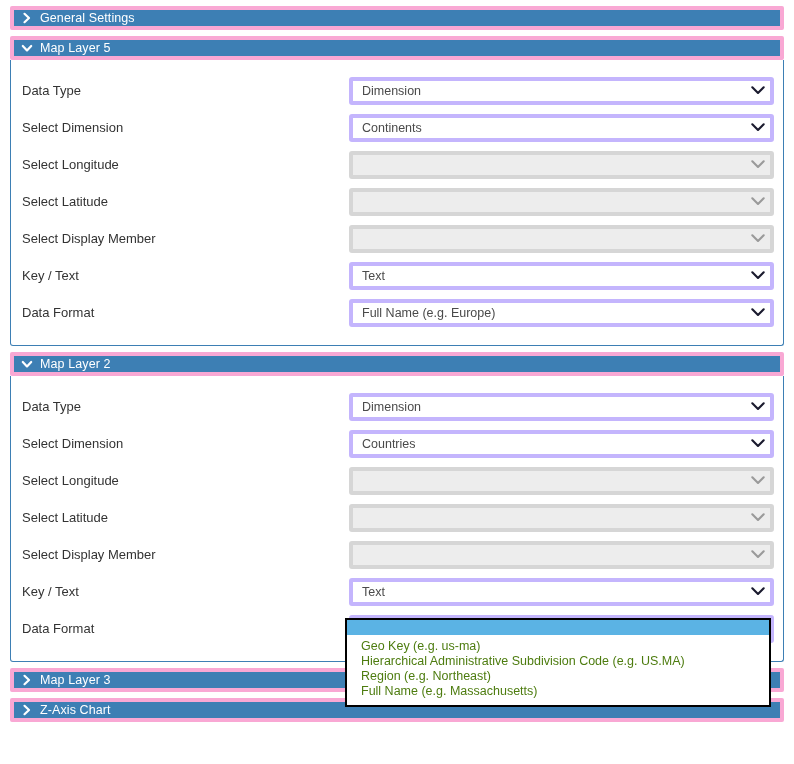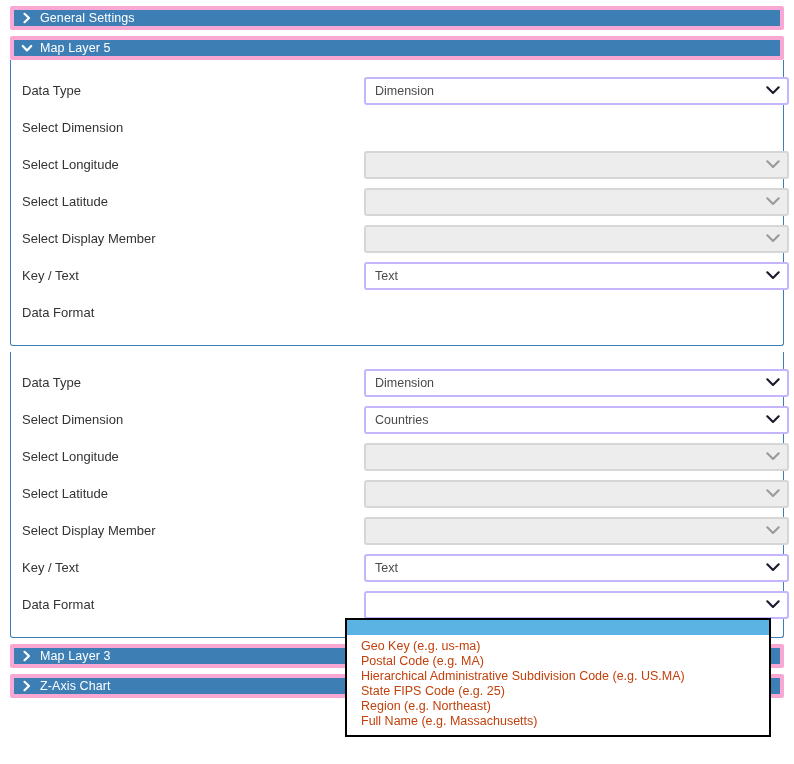--- a/index.html
+++ b/index.html
@@ -66,42 +66,41 @@
     padding: 12px 0 14px 0;
     position: relative;
   }
 
   .form-row {
     display: flex;
     align-items: center;
     height: 37px;
     padding: 0 0 0 11px;
     box-sizing: border-box;
-    gap: 15px;
   }
   .form-row .label {
     width: 327px;
     flex: 0 0 327px;
     font-size: 13px;
     color: #333333;
     white-space: nowrap;
   }
 
   
   .select-wrap {
     position: relative;
     width: 425px;
     flex: 0 0 425px;
     height: 28px;
   }
   .select-box {
     width: 100%;
     height: 28px;
     box-sizing: border-box;
-    border: 2px solid #c4b5fd;
+    border: 4px solid #c4b5fd;
     border-radius: 3px;
     background: #ffffff;
     display: flex;
     align-items: center;
     padding: 0 30px 0 9px;
     font-size: 12.5px;
     color: #4a4a4a;
     white-space: nowrap;
     overflow: hidden;
     cursor: pointer;
@@ -132,21 +131,21 @@
     background: #ffffff;
     border: 2px solid #000000;
     box-sizing: border-box;
     z-index: 50;
     padding-bottom: 6px;
   }
   .dropdown-open .opt {
     font-size: 12.5px;
     line-height: 15px;
     padding: 0 0 0 14px;
-    color: #c2410c;
+    color: #4d7c0f;
     white-space: nowrap;
     cursor: pointer;
   }
   .dropdown-open .opt.selected {
     background: #5bb3e4;
     height: 15px;
     margin-bottom: 4px;
   }
 </style>
 </head>
@@ -183,20 +182,28 @@
         <span class="select-arrow">
           <svg width="14" height="9" viewBox="0 0 14 9">
               <path d="M1.3 1.3 L7 7 L12.7 1.3" fill="none" stroke="#1a1a2e" stroke-width="2.1" stroke-linecap="round" stroke-linejoin="round"></path>
             </svg>
         </span>
       </div>
     </div>
 
     <div class="form-row">
       <div class="label">Select Dimension</div>
+      <div class="select-wrap">
+        <div class="select-box">Continents</div>
+        <span class="select-arrow">
+          <svg width="14" height="9" viewBox="0 0 14 9">
+              <path d="M1.3 1.3 L7 7 L12.7 1.3" fill="none" stroke="#1a1a2e" stroke-width="2.1" stroke-linecap="round" stroke-linejoin="round"></path>
+            </svg>
+        </span>
+      </div>
     </div>
 
     <div class="form-row">
       <div class="label">Select Longitude</div>
       <div class="select-wrap">
         <div class="select-box disabled"></div>
         <span class="select-arrow">
           <svg width="14" height="9" viewBox="0 0 14 9">
               <path d="M1.3 1.3 L7 7 L12.7 1.3" fill="none" stroke="#9a9a9a" stroke-width="2.1" stroke-linecap="round" stroke-linejoin="round"></path>
             </svg>
@@ -235,26 +242,42 @@
         <span class="select-arrow">
           <svg width="14" height="9" viewBox="0 0 14 9">
               <path d="M1.3 1.3 L7 7 L12.7 1.3" fill="none" stroke="#1a1a2e" stroke-width="2.1" stroke-linecap="round" stroke-linejoin="round"></path>
             </svg>
         </span>
       </div>
     </div>
 
     <div class="form-row">
       <div class="label">Data Format</div>
+      <div class="select-wrap">
+        <div class="select-box">Full Name (e.g. Europe)</div>
+        <span class="select-arrow">
+          <svg width="14" height="9" viewBox="0 0 14 9">
+              <path d="M1.3 1.3 L7 7 L12.7 1.3" fill="none" stroke="#1a1a2e" stroke-width="2.1" stroke-linecap="round" stroke-linejoin="round"></path>
+            </svg>
+        </span>
+      </div>
     </div>
 
   </div>
 
   <div class="header-gap"></div>
 
+  <div class="section-header">
+    <span class="chev">
+      <svg width="12" height="12" viewBox="0 0 12 12">
+          <path d="M1.8 4 L6 8.4 L10.2 4" fill="none" stroke="#ffffff" stroke-width="2.2" stroke-linecap="round" stroke-linejoin="round"></path>
+        </svg>
+    </span>
+    <span class="title">Map Layer 2</span>
+  </div>
 
   <div class="panel-body">
 
     <div class="form-row">
       <div class="label">Data Type</div>
       <div class="select-wrap">
         <div class="select-box">Dimension</div>
         <span class="select-arrow">
           <svg width="14" height="9" viewBox="0 0 14 9">
               <path d="M1.3 1.3 L7 7 L12.7 1.3" fill="none" stroke="#1a1a2e" stroke-width="2.1" stroke-linecap="round" stroke-linejoin="round"></path>
@@ -357,18 +380,16 @@
         </svg>
     </span>
     <span class="title">Z-Axis Chart</span>
   </div>
 
 </div>
 
 <div class="dropdown-open">
   <div class="opt selected"></div>
   <div class="opt">Geo Key (e.g. us-ma)</div>
-  <div class="opt">Postal Code (e.g. MA)</div>
   <div class="opt">Hierarchical Administrative Subdivision Code (e.g. US.MA)</div>
-  <div class="opt">State FIPS Code (e.g. 25)</div>
   <div class="opt">Region (e.g. Northeast)</div>
   <div class="opt">Full Name (e.g. Massachusetts)</div>
 </div>
 
 </body></html>

